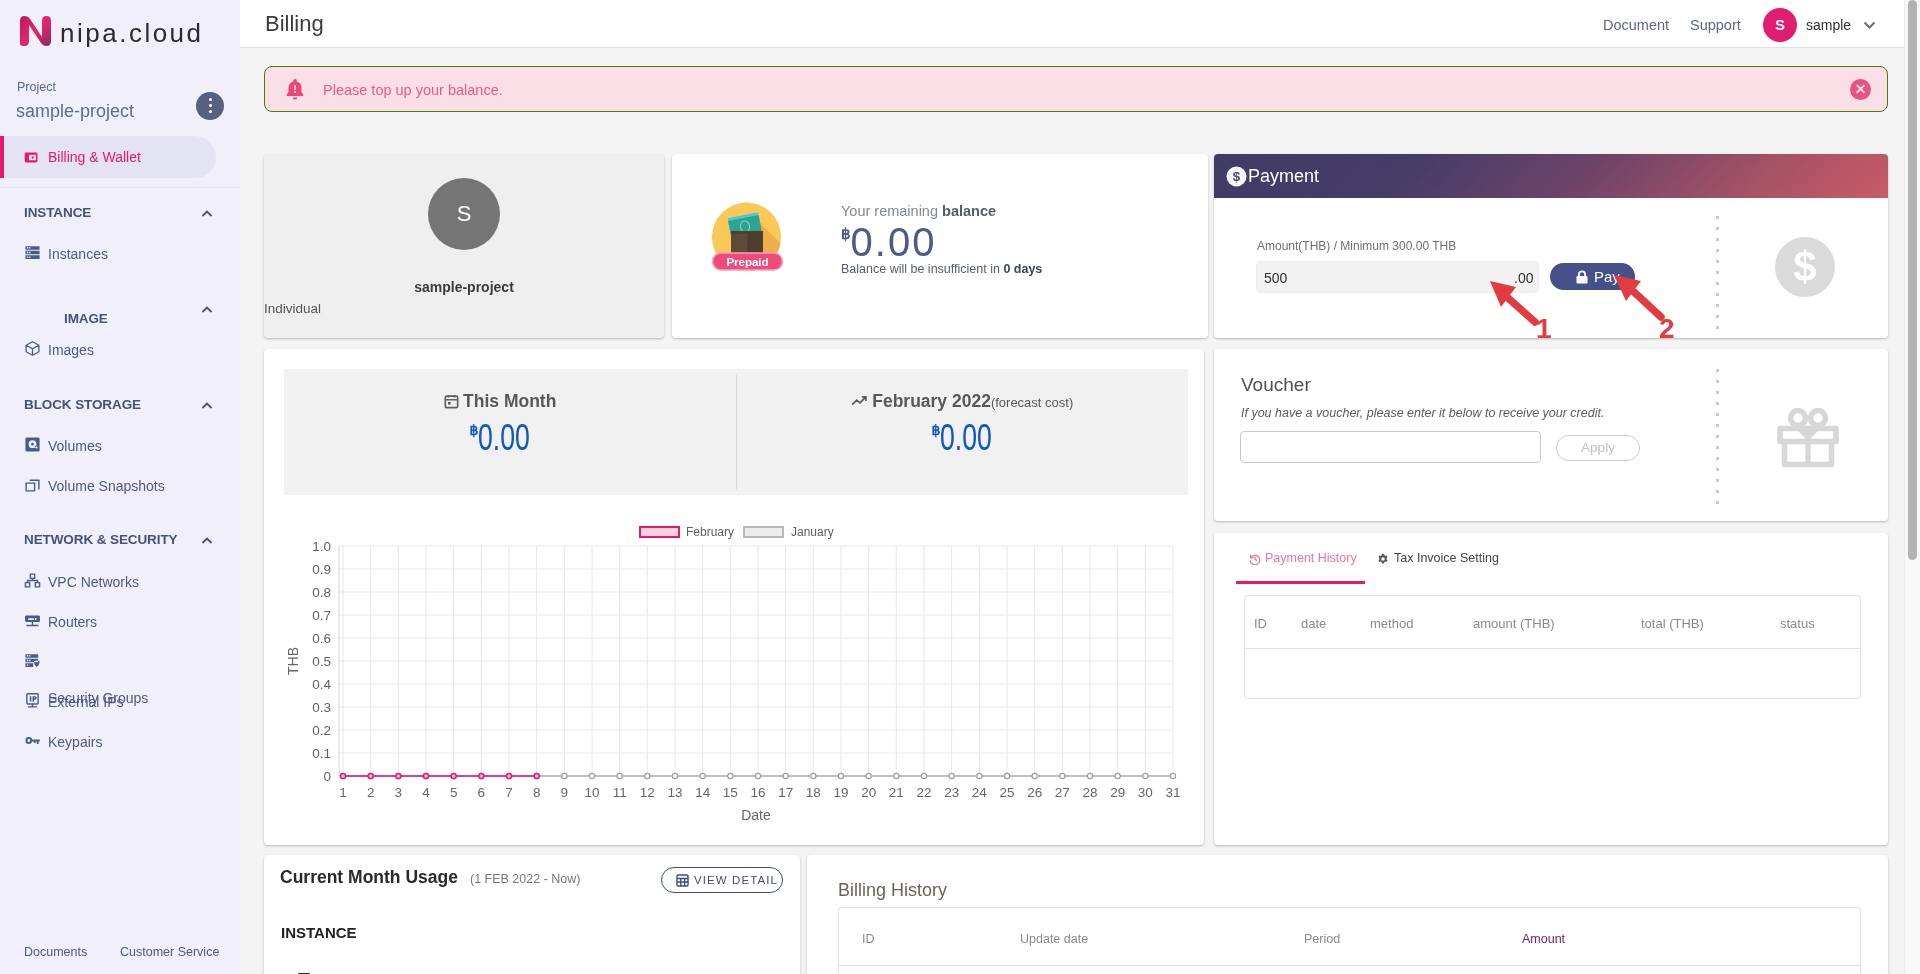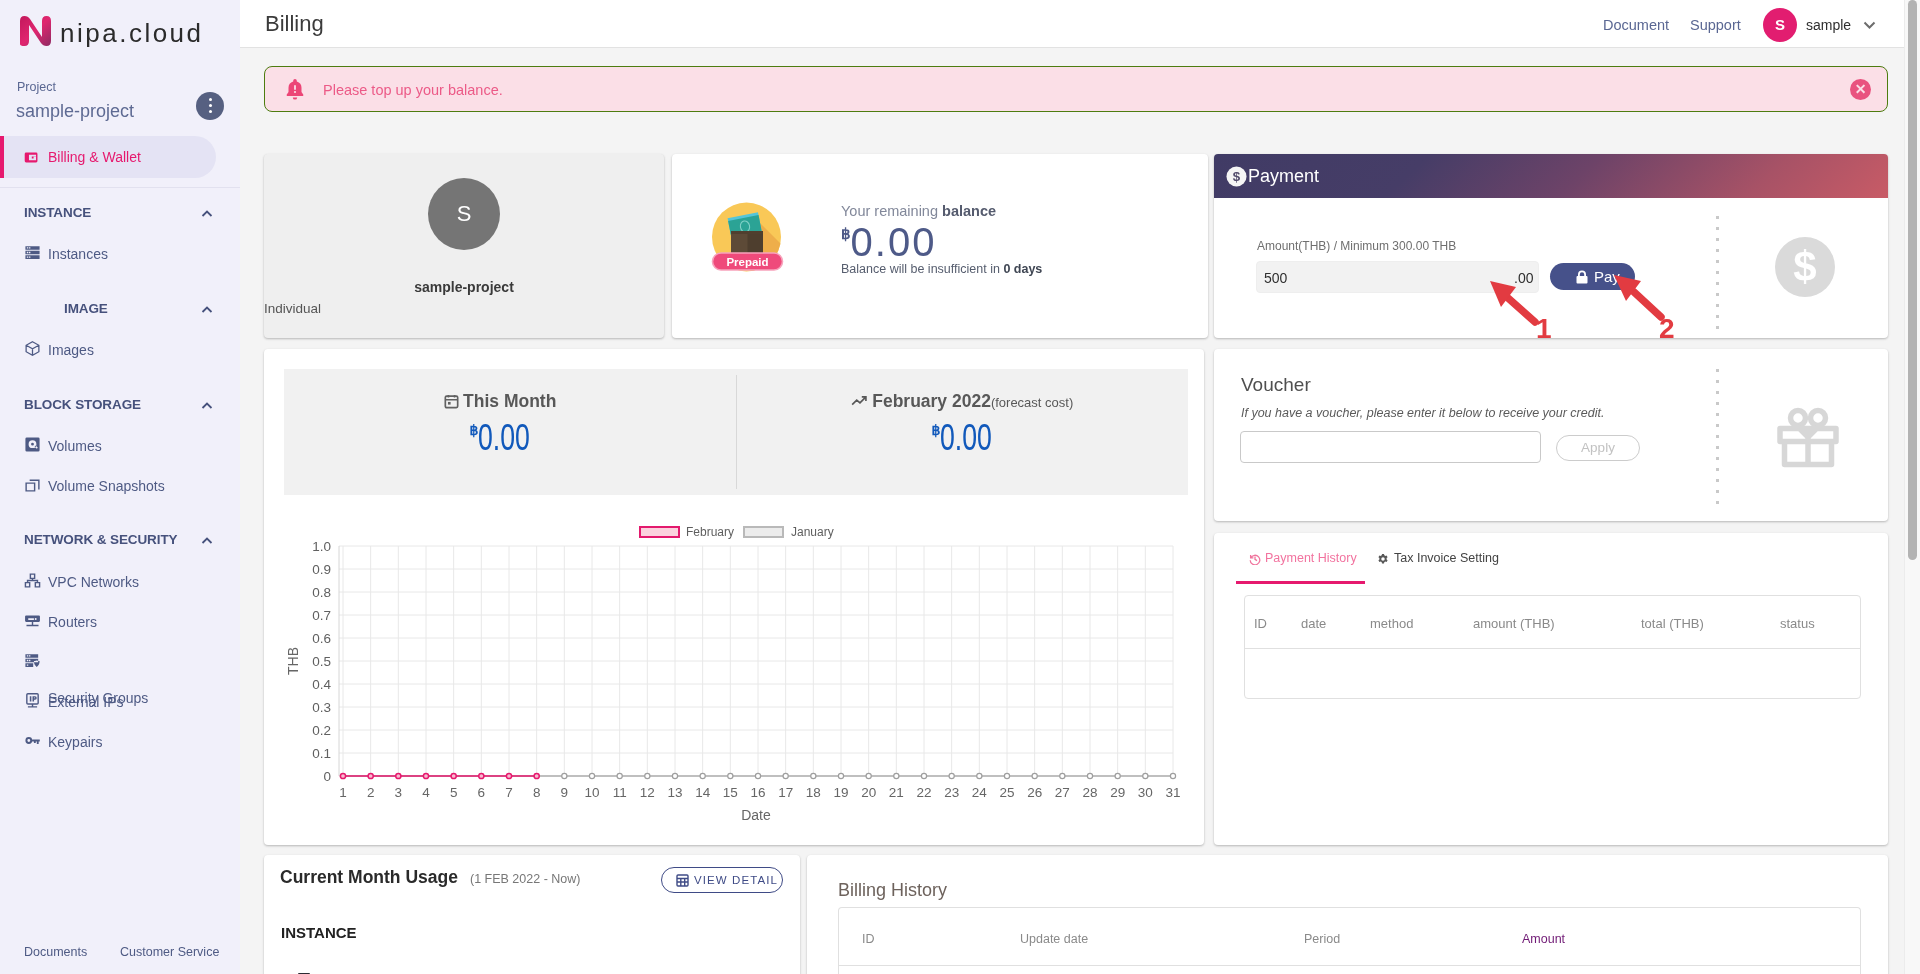--- a/index.html
+++ b/index.html
@@ -46,21 +46,21 @@
 
   <div class="navhead" style="top:205px;">INSTANCE</div>
   <svg class="chev" style="top:207px;" viewBox="0 0 14 14" fill="none" stroke="#46517c" stroke-width="1.8">
       <path d="M2.5 9 L7 4.5 L11.5 9"></path>
     </svg>
   <svg class="navicon" style="top:244px;" viewBox="0 0 24 24" fill="#4e5a84">
       <path d="M2 3h20v5H2z M4 4.5h2v2H4z M7 4.5h2v2H7z M2 9.5h20v5H2z M4 11h2v2H4z M7 11h2v2H7z M2 16h20v5H2z M4 17.5h2v2H4z M7 17.5h2v2H7z" fill-rule="evenodd"></path>
     </svg>
   <div class="navitem" style="top:246px;">Instances</div>
 
-  <div class="navhead" style="top:301px;padding-left:40px;">IMAGE</div>
+  <div class="navhead" style="top:311px;padding-left:40px;">IMAGE</div>
   <svg class="chev" style="top:303px;" viewBox="0 0 14 14" fill="none" stroke="#46517c" stroke-width="1.8">
       <path d="M2.5 9 L7 4.5 L11.5 9"></path>
     </svg>
   <svg class="navicon" style="top:340px;" viewBox="0 0 24 24" fill="none" stroke="#4e5a84" stroke-width="1.8">
       <path d="M12 2.5 L21 7.5 L21 16.5 L12 21.5 L3 16.5 L3 7.5 Z M3 7.5 L12 12.5 L21 7.5 M12 12.5 L12 21.5"></path>
     </svg>
   <div class="navitem" style="top:342px;">Images</div>
 
   <div class="navhead" style="top:397px;">BLOCK STORAGE</div>
   <svg class="chev" style="top:399px;" viewBox="0 0 14 14" fill="none" stroke="#46517c" stroke-width="1.8">

